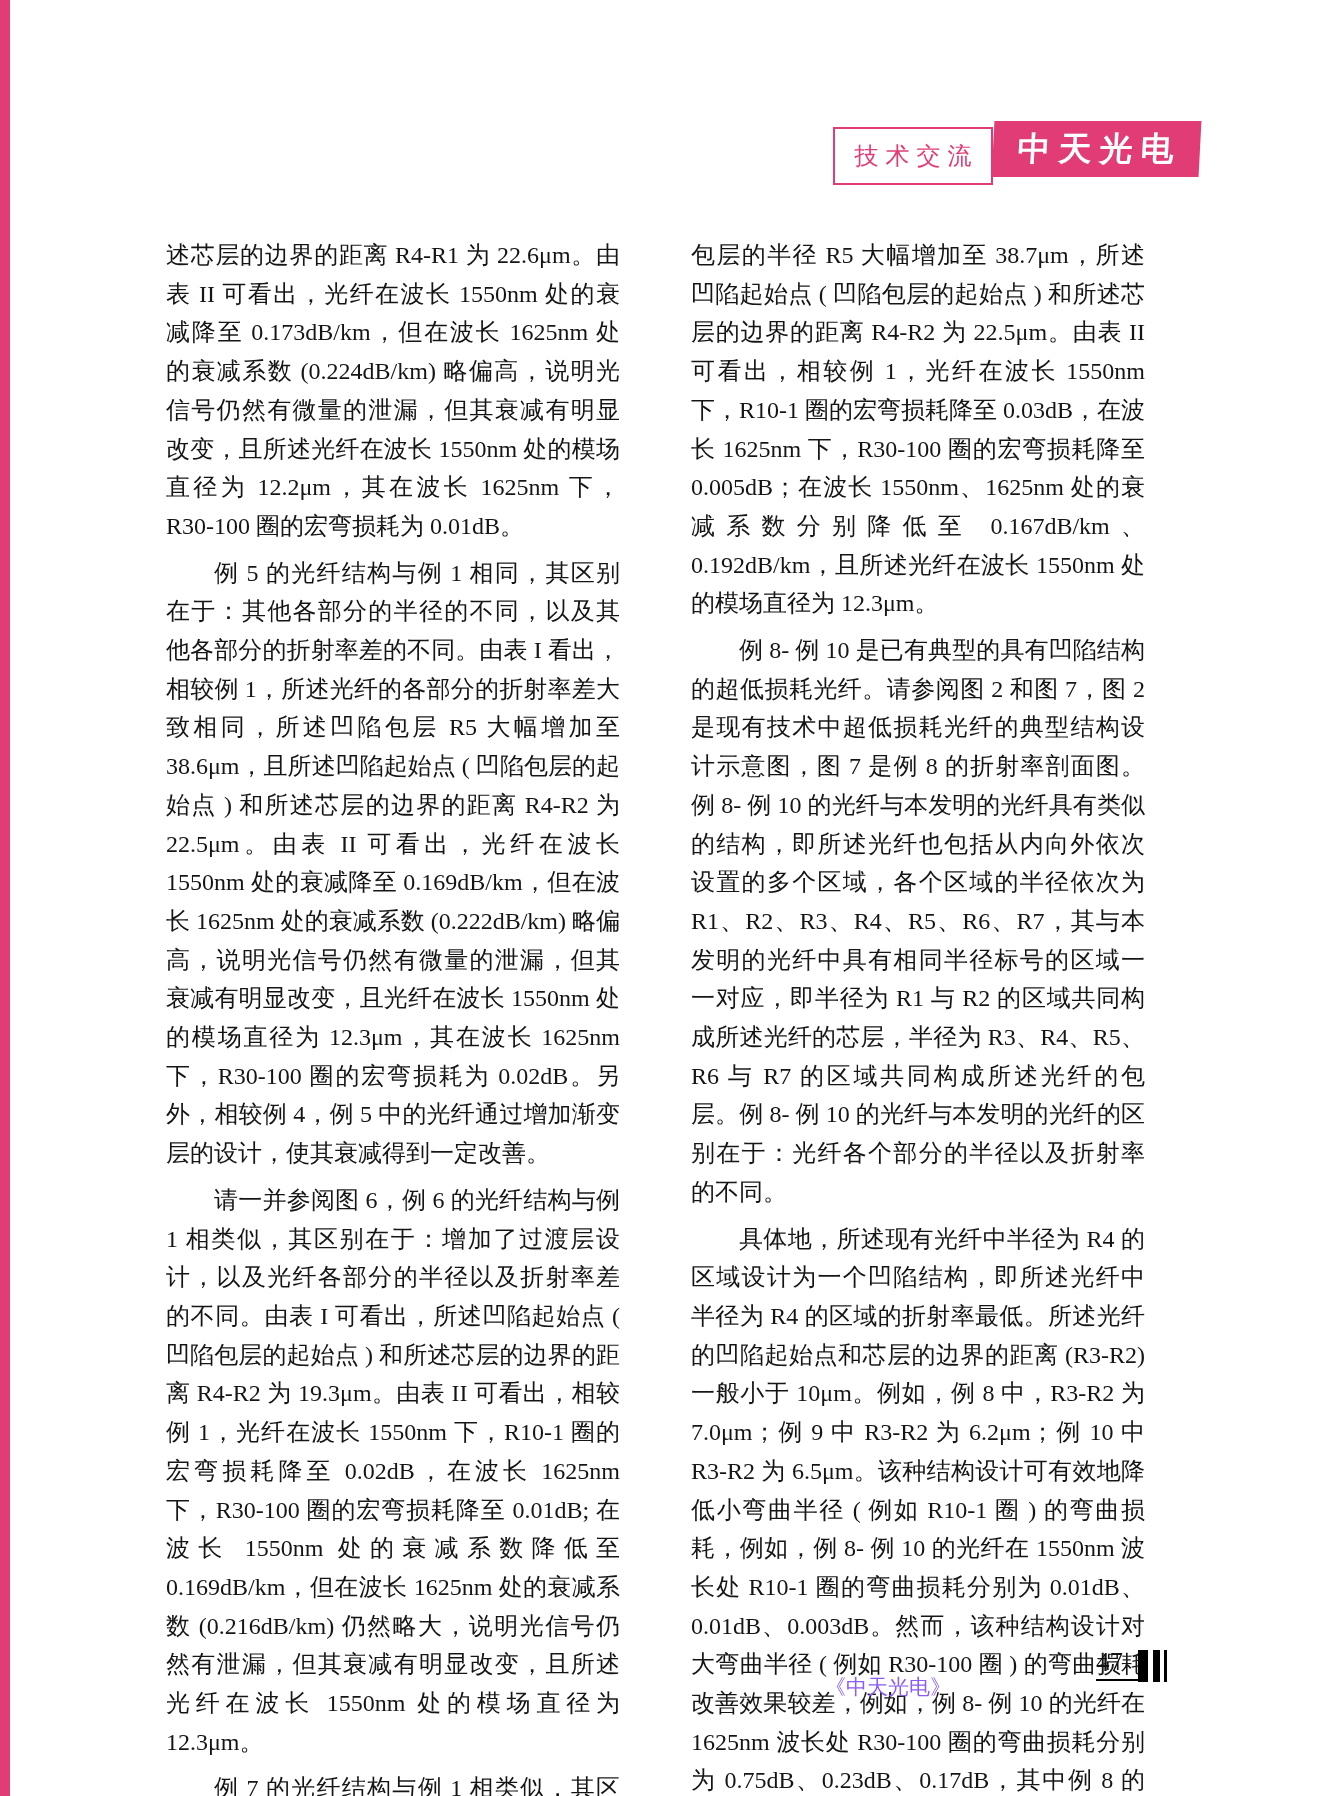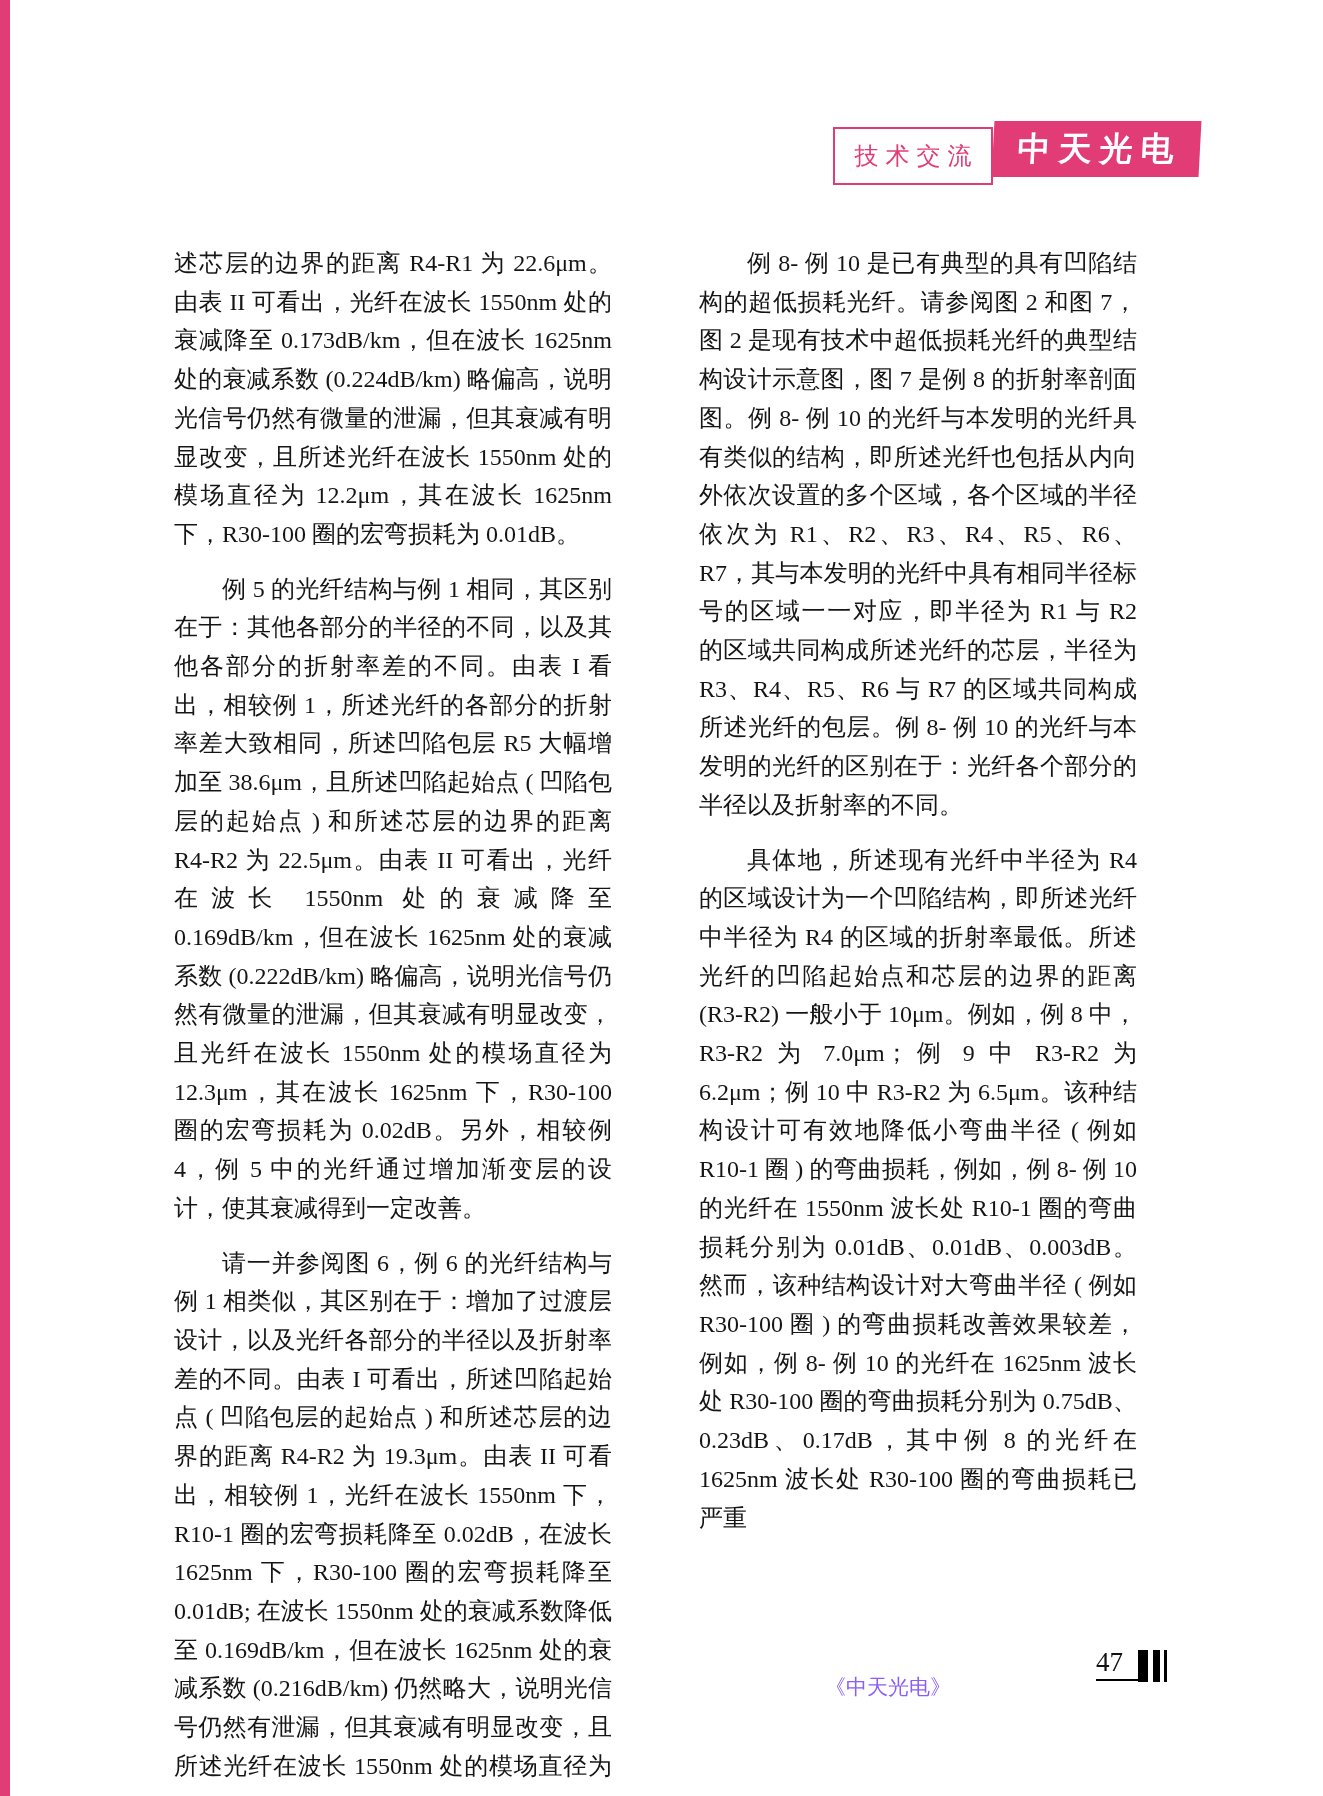--- a/index.html
+++ b/index.html
@@ -23,21 +23,21 @@
     color:#ffffff;font-weight:bold;font-size:33px;letter-spacing:8px;text-indent:6px;
     transform:skewX(-3deg);
   }
   
   .col{
     position:absolute;top:228px;width:470px;
     font-size:24px;line-height:38.7px;text-align:justify;text-align-last:left;
   }
   .col-left{left:158px;}
   .col-right{left:683px;}
-  .para{margin:16px;}
+  .para{margin:8px;}
   .para.indent{text-indent:2em;}
   
   .footer-text{
     position:absolute;right:233px;top:1628px;width:400px;
     text-align:center;font-size:21px;line-height:30px;color:#8b5cf6;margin-top:44px;
   }
   .footer-text .journal{padding-right:4px;}
   .page-num{
     position:absolute;left:1096px;top:1645px;width:42px;height:34px;
     font-size:27px;line-height:34px;
@@ -60,20 +60,21 @@
   <span>中天光电</span>
 </div>
 
 <div class="col col-left">
     <p class="para">述芯层的边界的距离 R4-R1 为 22.6μm。由表 II 可看出，光纤在波长 1550nm 处的衰减降至 0.173dB/km，但在波长 1625nm 处的衰减系数 (0.224dB/km) 略偏高，说明光信号仍然有微量的泄漏，但其衰减有明显改变，且所述光纤在波长 1550nm 处的模场直径为 12.2μm，其在波长 1625nm 下，R30-100 圈的宏弯损耗为 0.01dB。</p>
     <p class="para indent">例 5 的光纤结构与例 1 相同，其区别在于：其他各部分的半径的不同，以及其他各部分的折射率差的不同。由表 I 看出，相较例 1，所述光纤的各部分的折射率差大致相同，所述凹陷包层 R5 大幅增加至 38.6μm，且所述凹陷起始点 ( 凹陷包层的起始点 ) 和所述芯层的边界的距离 R4-R2 为 22.5μm。由表 II 可看出，光纤在波长 1550nm 处的衰减降至 0.169dB/km，但在波长 1625nm 处的衰减系数 (0.222dB/km) 略偏高，说明光信号仍然有微量的泄漏，但其衰减有明显改变，且光纤在波长 1550nm 处的模场直径为 12.3μm，其在波长 1625nm 下，R30-100 圈的宏弯损耗为 0.02dB。另外，相较例 4，例 5 中的光纤通过增加渐变层的设计，使其衰减得到一定改善。</p>
     <p class="para indent">请一并参阅图 6，例 6 的光纤结构与例 1 相类似，其区别在于：增加了过渡层设计，以及光纤各部分的半径以及折射率差的不同。由表 I 可看出，所述凹陷起始点 ( 凹陷包层的起始点 ) 和所述芯层的边界的距离 R4-R2 为 19.3μm。由表 II 可看出，相较例 1，光纤在波长 1550nm 下，R10-1 圈的宏弯损耗降至 0.02dB，在波长 1625nm 下，R30-100 圈的宏弯损耗降至 0.01dB; 在波长 1550nm 处的衰减系数降低至 0.169dB/km，但在波长 1625nm 处的衰减系数 (0.216dB/km) 仍然略大，说明光信号仍然有泄漏，但其衰减有明显改变，且所述光纤在波长 1550nm 处的模场直径为 12.3μm。</p>
     <p class="para indent">例 7 的光纤结构与例 1 相类似，其区别在于：增加了过渡层的设计，以及光纤各部分的半径以及折射率差的不同。由表 I 可看出，相较例 1，所述凹陷</p>
   </div>
 <div class="col col-right">
+    <p class="para">包层的半径 R5 大幅增加至 38.7μm，所述凹陷起始点 ( 凹陷包层的起始点 ) 和所述芯层的边界的距离 R4-R2 为 22.5μm。由表 II 可看出，相较例 1，光纤在波长 1550nm 下，R10-1 圈的宏弯损耗降至 0.03dB，在波长 1625nm 下，R30-100 圈的宏弯损耗降至 0.005dB；在波长 1550nm、1625nm 处的衰减系数分别降低至 0.167dB/km、0.192dB/km，且所述光纤在波长 1550nm 处的模场直径为 12.3μm。</p>
     <p class="para indent">例 8- 例 10 是已有典型的具有凹陷结构的超低损耗光纤。请参阅图 2 和图 7，图 2 是现有技术中超低损耗光纤的典型结构设计示意图，图 7 是例 8 的折射率剖面图。例 8- 例 10 的光纤与本发明的光纤具有类似的结构，即所述光纤也包括从内向外依次设置的多个区域，各个区域的半径依次为 R1、R2、R3、R4、R5、R6、R7，其与本发明的光纤中具有相同半径标号的区域一一对应，即半径为 R1 与 R2 的区域共同构成所述光纤的芯层，半径为 R3、R4、R5、R6 与 R7 的区域共同构成所述光纤的包层。例 8- 例 10 的光纤与本发明的光纤的区别在于：光纤各个部分的半径以及折射率的不同。</p>
     <p class="para indent">具体地，所述现有光纤中半径为 R4 的区域设计为一个凹陷结构，即所述光纤中半径为 R4 的区域的折射率最低。所述光纤的凹陷起始点和芯层的边界的距离 (R3-R2) 一般小于 10μm。例如，例 8 中，R3-R2 为 7.0μm；例 9 中 R3-R2 为 6.2μm；例 10 中 R3-R2 为 6.5μm。该种结构设计可有效地降低小弯曲半径 ( 例如 R10-1 圈 ) 的弯曲损耗，例如，例 8- 例 10 的光纤在 1550nm 波长处 R10-1 圈的弯曲损耗分别为 0.01dB、0.01dB、0.003dB。然而，该种结构设计对大弯曲半径 ( 例如 R30-100 圈 ) 的弯曲损耗改善效果较差，例如，例 8- 例 10 的光纤在 1625nm 波长处 R30-100 圈的弯曲损耗分别为 0.75dB、0.23dB、0.17dB，其中例 8 的光纤在 1625nm 波长处 R30-100 圈的弯曲损耗已严重</p>
   </div>
 
 <div class="footer-text">
   <div class="journal">《中天光电》</div>
 </div>
 <div class="page-num">47</div>
 <div class="footer-bars">
   <div class="b1"></div>

